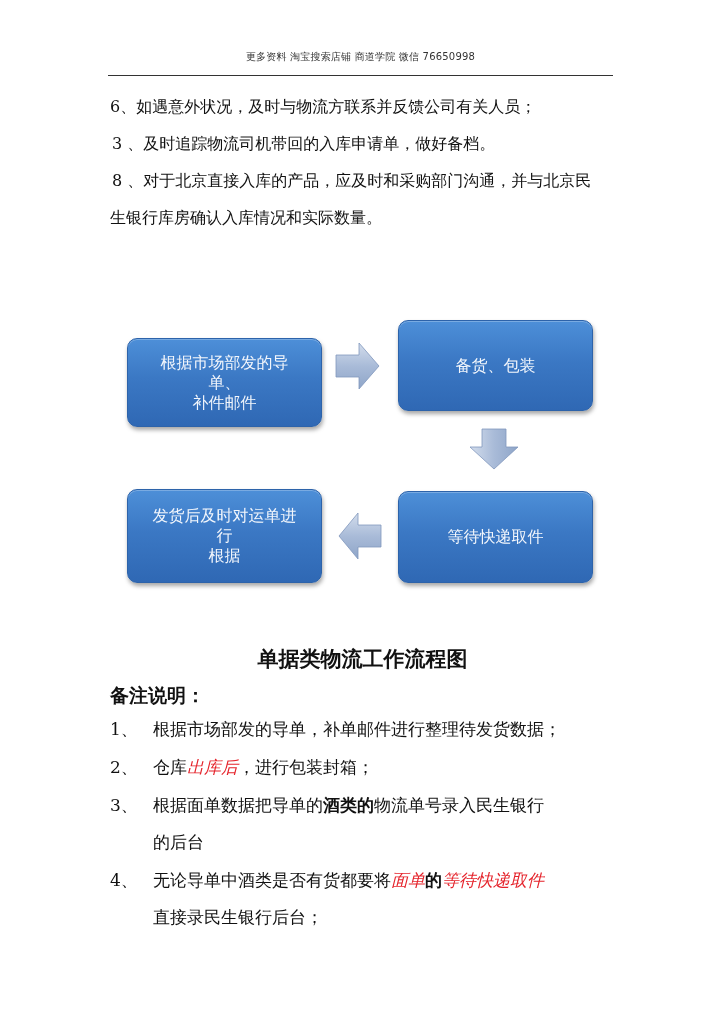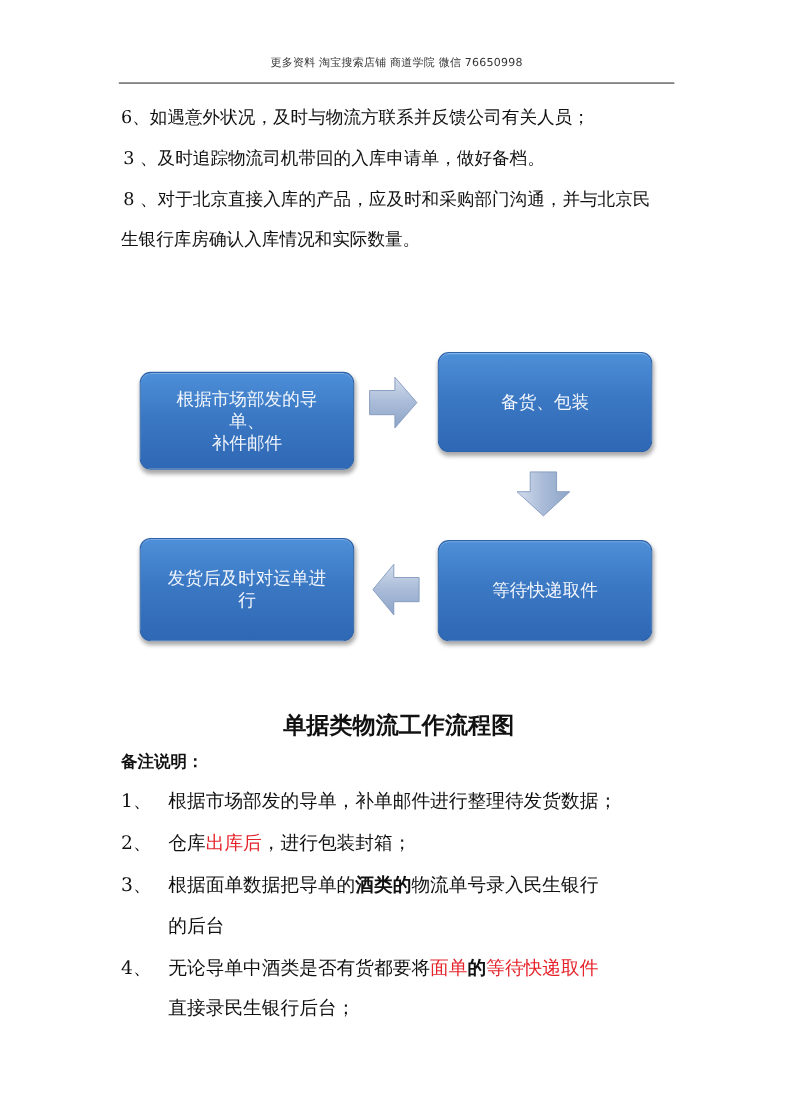--- a/index.html
+++ b/index.html
@@ -43,27 +43,27 @@
   .arrow { position: absolute; }
   .a-right { left: 335px; top: 342px; width: 45px; height: 48px; }
   .a-down { left: 469px; top: 428px; width: 50px; height: 42px; }
   .a-left { left: 338px; top: 512px; width: 44px; height: 48px; }
 
   .caption {
     position: absolute; left: 110px; top: 645px; width: 505px; text-align: center;
     font-size: 21px; font-weight: bold; font-family: "DejaVu Sans", "Liberation Sans", sans-serif;
   }
   .notes-title {
-    position: absolute; left: 110px; top: 683px; font-size: 15px; font-weight: bold;
+    position: absolute; left: 110px; top: 683px; font-size: 19px; font-weight: bold;
     font-family: Liberation Mono, monospace;
   }
   .note { position: absolute; font-size: 17px; line-height: 22px; white-space: nowrap; }
   .num { position: absolute; left: 110px; }
   .txt { position: absolute; left: 153px; }
-  .red { color: #e5232b; }
+  .red { color: #e5232b; font-style: italic; }
   .bold { font-weight: bold; }
 </style>
 </head>
 <body>
 
 <div class="header">更多资料 淘宝搜索店铺 商道学院   微信 76650998</div>
 <div class="header-rule"></div>
 
 <div class="para p6">6、如遇意外状况，及时与物流方联系并反馈公司有关人员；</div>
 <div class="para p7">3 、及时追踪物流司机带回的入库申请单，做好备档。</div>
@@ -119,20 +119,21 @@
         <stop offset="0.5" stop-color="#a9bbd8"></stop>
         <stop offset="1" stop-color="#8ea5c8"></stop>
       </linearGradient>
     </defs>
     <polygon points="43,13 20,13 20,1 1,24 20,47 20,35 43,35" fill="url(#gl)" stroke="#8097bd" stroke-width="0.8"></polygon>
   </svg>
 
   <div class="box b4">
     <span>
       <span>发货后及时对运单进行</span>
+      <span>根据</span>
     </span>
   </div>
 </div>
 
 <div class="caption">单据类物流工作流程图</div>
 
 <div class="notes-title">备注说明：</div>
 
 <div class="note" style="top:718px;">
   <span class="num">1、</span>

